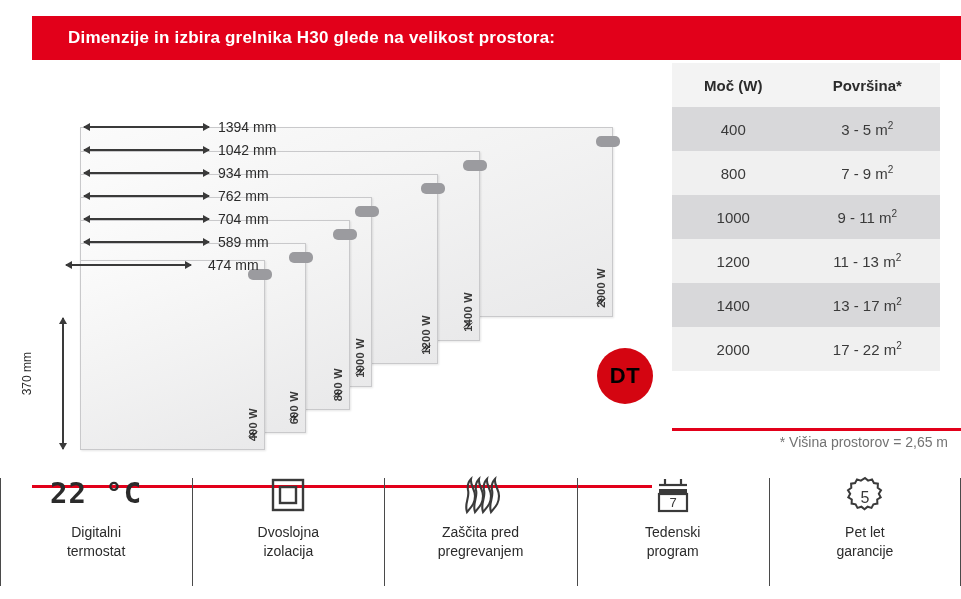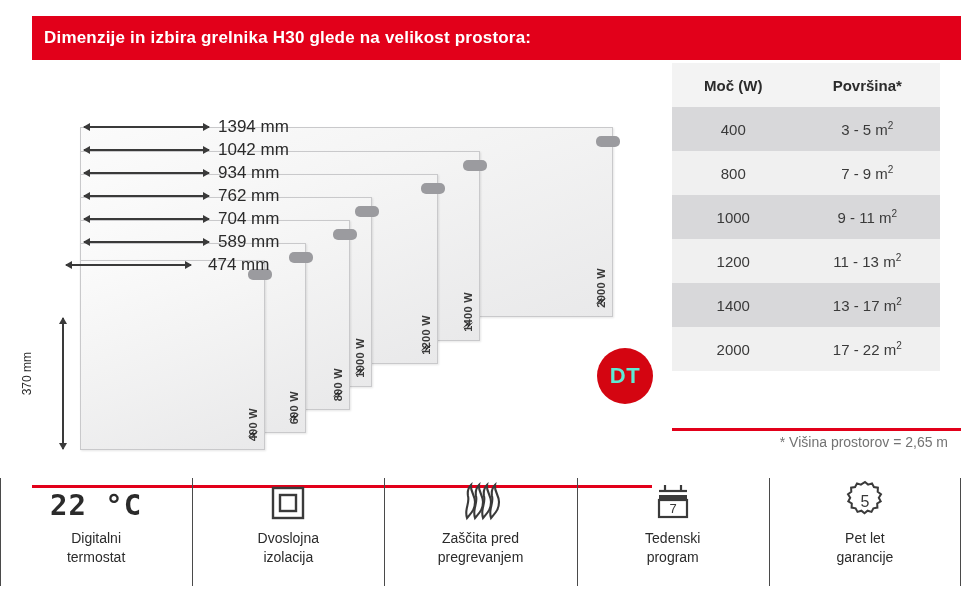--- a/index.html
+++ b/index.html
@@ -22,21 +22,21 @@
     height: 44px;
     background: #e2001a;
     display: flex;
     align-items: center;
   }
   .header-title {
     color: #ffffff;
     font-size: 17px;
     font-weight: bold;
     letter-spacing: 0.2px;
-    padding-left: 12px;
+    padding-left: 36px;
   }
 
   
   .content {
     position: absolute;
     left: 0;
     top: 60px;
     width: 961px;
     height: 370px;
   }
@@ -103,21 +103,21 @@
     content: "";
     position: absolute;
     top: -3px;
     width: 0; height: 0;
     border-top: 4px solid transparent;
     border-bottom: 4px solid transparent;
   }
   .dim-arrow::before { left: -1px; border-right: 7px solid #3a3a3a; }
   .dim-arrow::after  { right: -1px; border-left: 7px solid #3a3a3a; }
   .dim-text {
-    font-size: 17px;
+    font-size: 14px;
     color: #2b2b2b;
     margin-left: 9px;
     white-space: nowrap;
   }
 
   
   .vdim {
     position: absolute;
     left: 56px;
     top: 258px;
@@ -153,21 +153,21 @@
 
   
   .dt-badge {
     position: absolute;
     left: 597px;
     top: 288px;
     width: 56px;
     height: 56px;
     border-radius: 50%;
     background: #d40511;
-    color: #5eead4;
+    color: #000000;
     display: flex;
     align-items: center;
     justify-content: center;
     font-size: 22px;
     font-weight: bold;
     letter-spacing: 0.5px;
   }
 
   
   .table-wrap {
@@ -251,33 +251,33 @@
   .feature:last-child::after {
     content: "";
     position: absolute;
     right: 0; top: 6px;
     width: 1px; height: 108px;
     background: #4a4a4a;
   }
   .feature-icon {
     height: 46px;
     display: flex;
-    align-items: flex-end;
+    align-items: flex-start;
     justify-content: center;
     color: #3a3a3a;
   }
   .temp-readout {
     font-family: "DejaVu Sans Mono", monospace;
     font-size: 29px;
     font-weight: bold;
     color: #2b2b2b;
     letter-spacing: 1px;
   }
   .feature-label {
-    margin-top: 7px;
+    margin-top: 1px;
     font-size: 14px;
     line-height: 1.35;
     color: #2b2b2b;
     text-align: center;
     white-space: pre-line;
   }
 </style>
 </head>
 <body>
 

